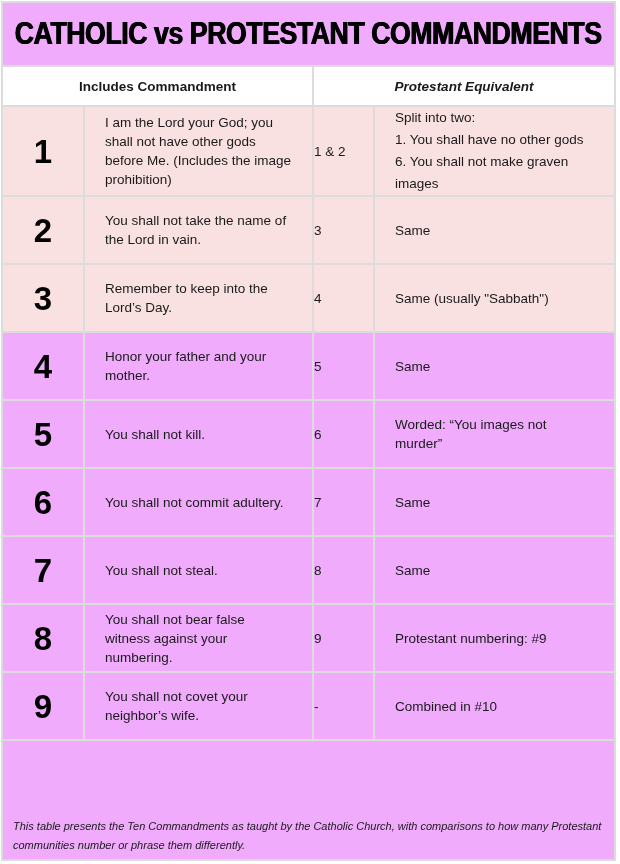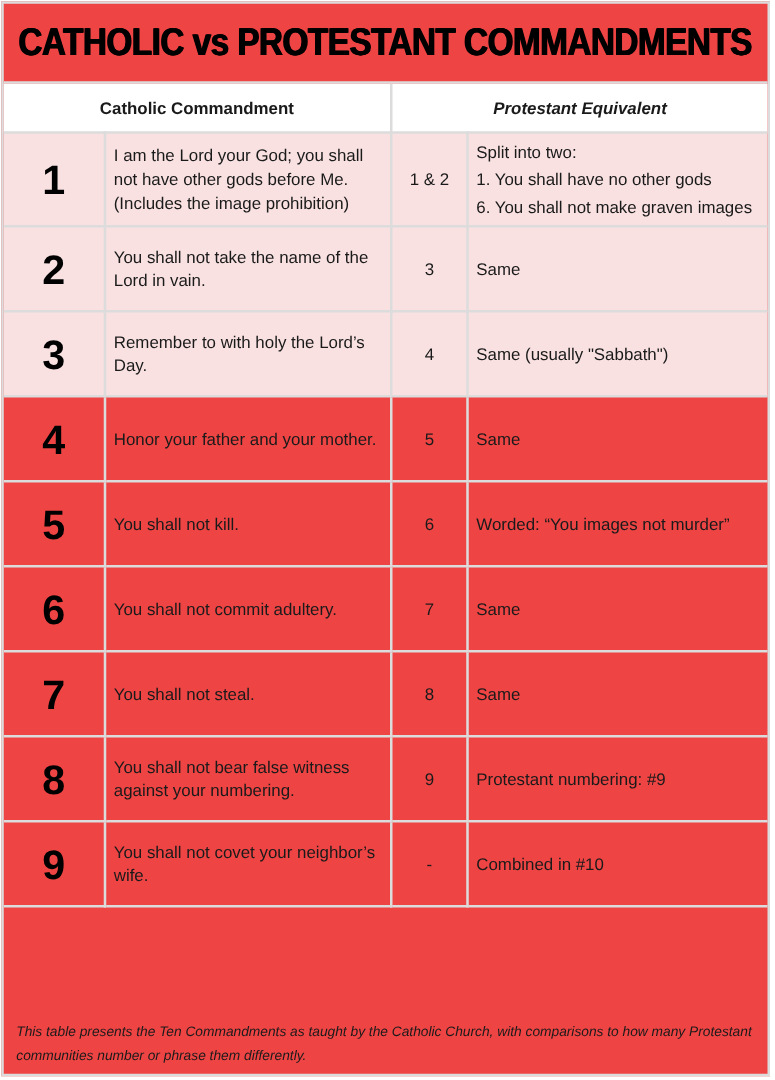--- a/index.html
+++ b/index.html
@@ -1,39 +1,39 @@
 <!DOCTYPE html>
 <html><head>
 <meta charset="utf-8">
 <style>
   html, body { margin: 0; padding: 0; background: #ffffff; }
   body { width: 620px; height: 864px; position: relative; overflow: hidden;
          font-family: "Liberation Sans", sans-serif; color: #1a1a1a; }
   .frame { position: absolute; left: 1px; top: 1px; width: 615px; height: 860px;
-           border: 2px solid #dcdcdc; box-sizing: border-box; background: #ef4444; }
+           border: 2px solid #dcdcdc; box-sizing: border-box; background: #f0abfc; }
   .title { position: absolute; left: 0; top: 0; width: 100%; height: 64px;
            display: flex; align-items: center; justify-content: center;
            border-bottom: 2px solid #dcdcdc; box-sizing: border-box; }
   .title span { font-family: "Liberation Sans", sans-serif; font-weight: 900;
                 font-size: 31px; letter-spacing: -0.5px; color: #000;
                 transform: scaleX(0.86); display: inline-block; white-space: nowrap;
                 text-shadow: 0.6px 0 0 #000, -0.6px 0 0 #000; }
   table { position: absolute; left: 0; top: 64px; width: 611px;
           border-collapse: collapse; table-layout: fixed; }
   th { height: 36px; font-size: 13.5px; font-weight: bold; color: #1a1a1a;
        border: 2px solid #dcdcdc; border-top: none; background: #fff; }
   th:first-child { border-left: none; }
   th:last-child { border-right: none; font-style: italic; }
   td { border: 2px solid #dcdcdc; font-size: 13.5px; line-height: 19px;
-       padding: 0 6px; vertical-align: middle; color: #1a1a1a; }
+       padding: 0 20px; vertical-align: middle; color: #1a1a1a; }
   td:first-child { border-left: none; }
   td:last-child { border-right: none; }
   tr.hl td { background: #f9e1e1; }
   td.num { text-align: center; font-weight: bold; font-size: 33px; color: #000; padding: 0; }
-  td.pnum { text-align: center; padding: 0; }
+  td.pnum { padding: 0; }
   tr.r1 td { height: 73px; }
   tr.rn td { height: 66px; }
   .split-line { display: block; line-height: 22px; }
   .note { position: absolute; left: 0; top: 804px; width: 611px; height: 54px;
           box-sizing: border-box; padding: 10px 9px 0 10px;
           font-style: italic; font-size: 11px; line-height: 19px; color: #1a1a1a; }
 </style>
 </head>
 <body>
 
@@ -44,21 +44,21 @@
 
   <table>
     <colgroup>
       <col style="width:81px">
       <col style="width:229px">
       <col style="width:61px">
       <col style="width:240px">
     </colgroup>
     <thead>
       <tr>
-        <th colspan="2">Catholic Commandment</th>
+        <th colspan="2">Includes Commandment</th>
         <th colspan="2">Protestant Equivalent</th>
       </tr>
     </thead>
     <tbody>
       <tr class="hl r1">
         <td class="num">1</td>
         <td>I am the Lord your God; you shall not have other gods before Me. (Includes the image prohibition)</td>
         <td class="pnum">1 &amp; 2</td>
         <td>
           <span class="split-line">Split into two:</span>
@@ -67,21 +67,21 @@
         </td>
       </tr>
       <tr class="hl rn">
         <td class="num">2</td>
         <td>You shall not take the name of the Lord in vain.</td>
         <td class="pnum">3</td>
         <td>Same</td>
       </tr>
       <tr class="hl rn">
         <td class="num">3</td>
-        <td>Remember to with holy the Lord’s Day.</td>
+        <td>Remember to keep into the Lord’s Day.</td>
         <td class="pnum">4</td>
         <td>Same (usually "Sabbath")</td>
       </tr>
       <tr class="rn">
         <td class="num">4</td>
         <td>Honor your father and your mother.</td>
         <td class="pnum">5</td>
         <td>Same</td>
       </tr>
       <tr class="rn">

